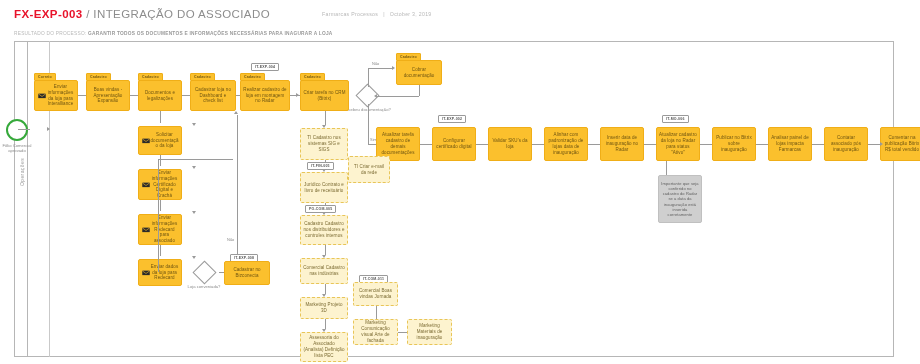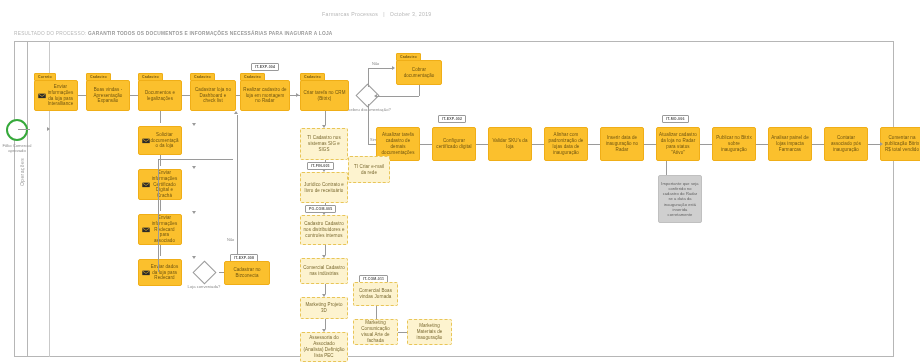--- a/index.html
+++ b/index.html
@@ -84,20 +84,23 @@
   .arw-d { border-left:2.2px solid transparent; border-right:2.2px solid transparent; border-top:3.4px solid #9a9a9a; }
   .arw-u { border-left:2.2px solid transparent; border-right:2.2px solid transparent; border-bottom:3.4px solid #9a9a9a; }
   .flow-label { position:absolute; font-size:4px; color:#8c8c8c; background:#fff; padding:0 1px; }
 </style>
 </head>
 <body>
 
 <div id="page">
 
   <div id="header">
+    <div id="title-wrap">
+      <span id="title-code">FX-EXP-003</span><span id="title-sep"> / </span><span id="title-name">INTEGRAÇÃO DO ASSOCIADO</span>
+    </div>
     <div id="meta">
       <span>Farmarcas Processos</span><span id="sep-meta">|</span><span>October 3, 2019</span>
     </div>
     <div id="subtitle">
       <span class="lbl">RESULTADO DO PROCESSO:</span>
       <span class="val">GARANTIR TODOS OS DOCUMENTOS E INFORMAÇÕES NECESSÁRIAS PARA INAGURAR A LOJA</span>
     </div>
   </div>
 
   <div id="canvas">

